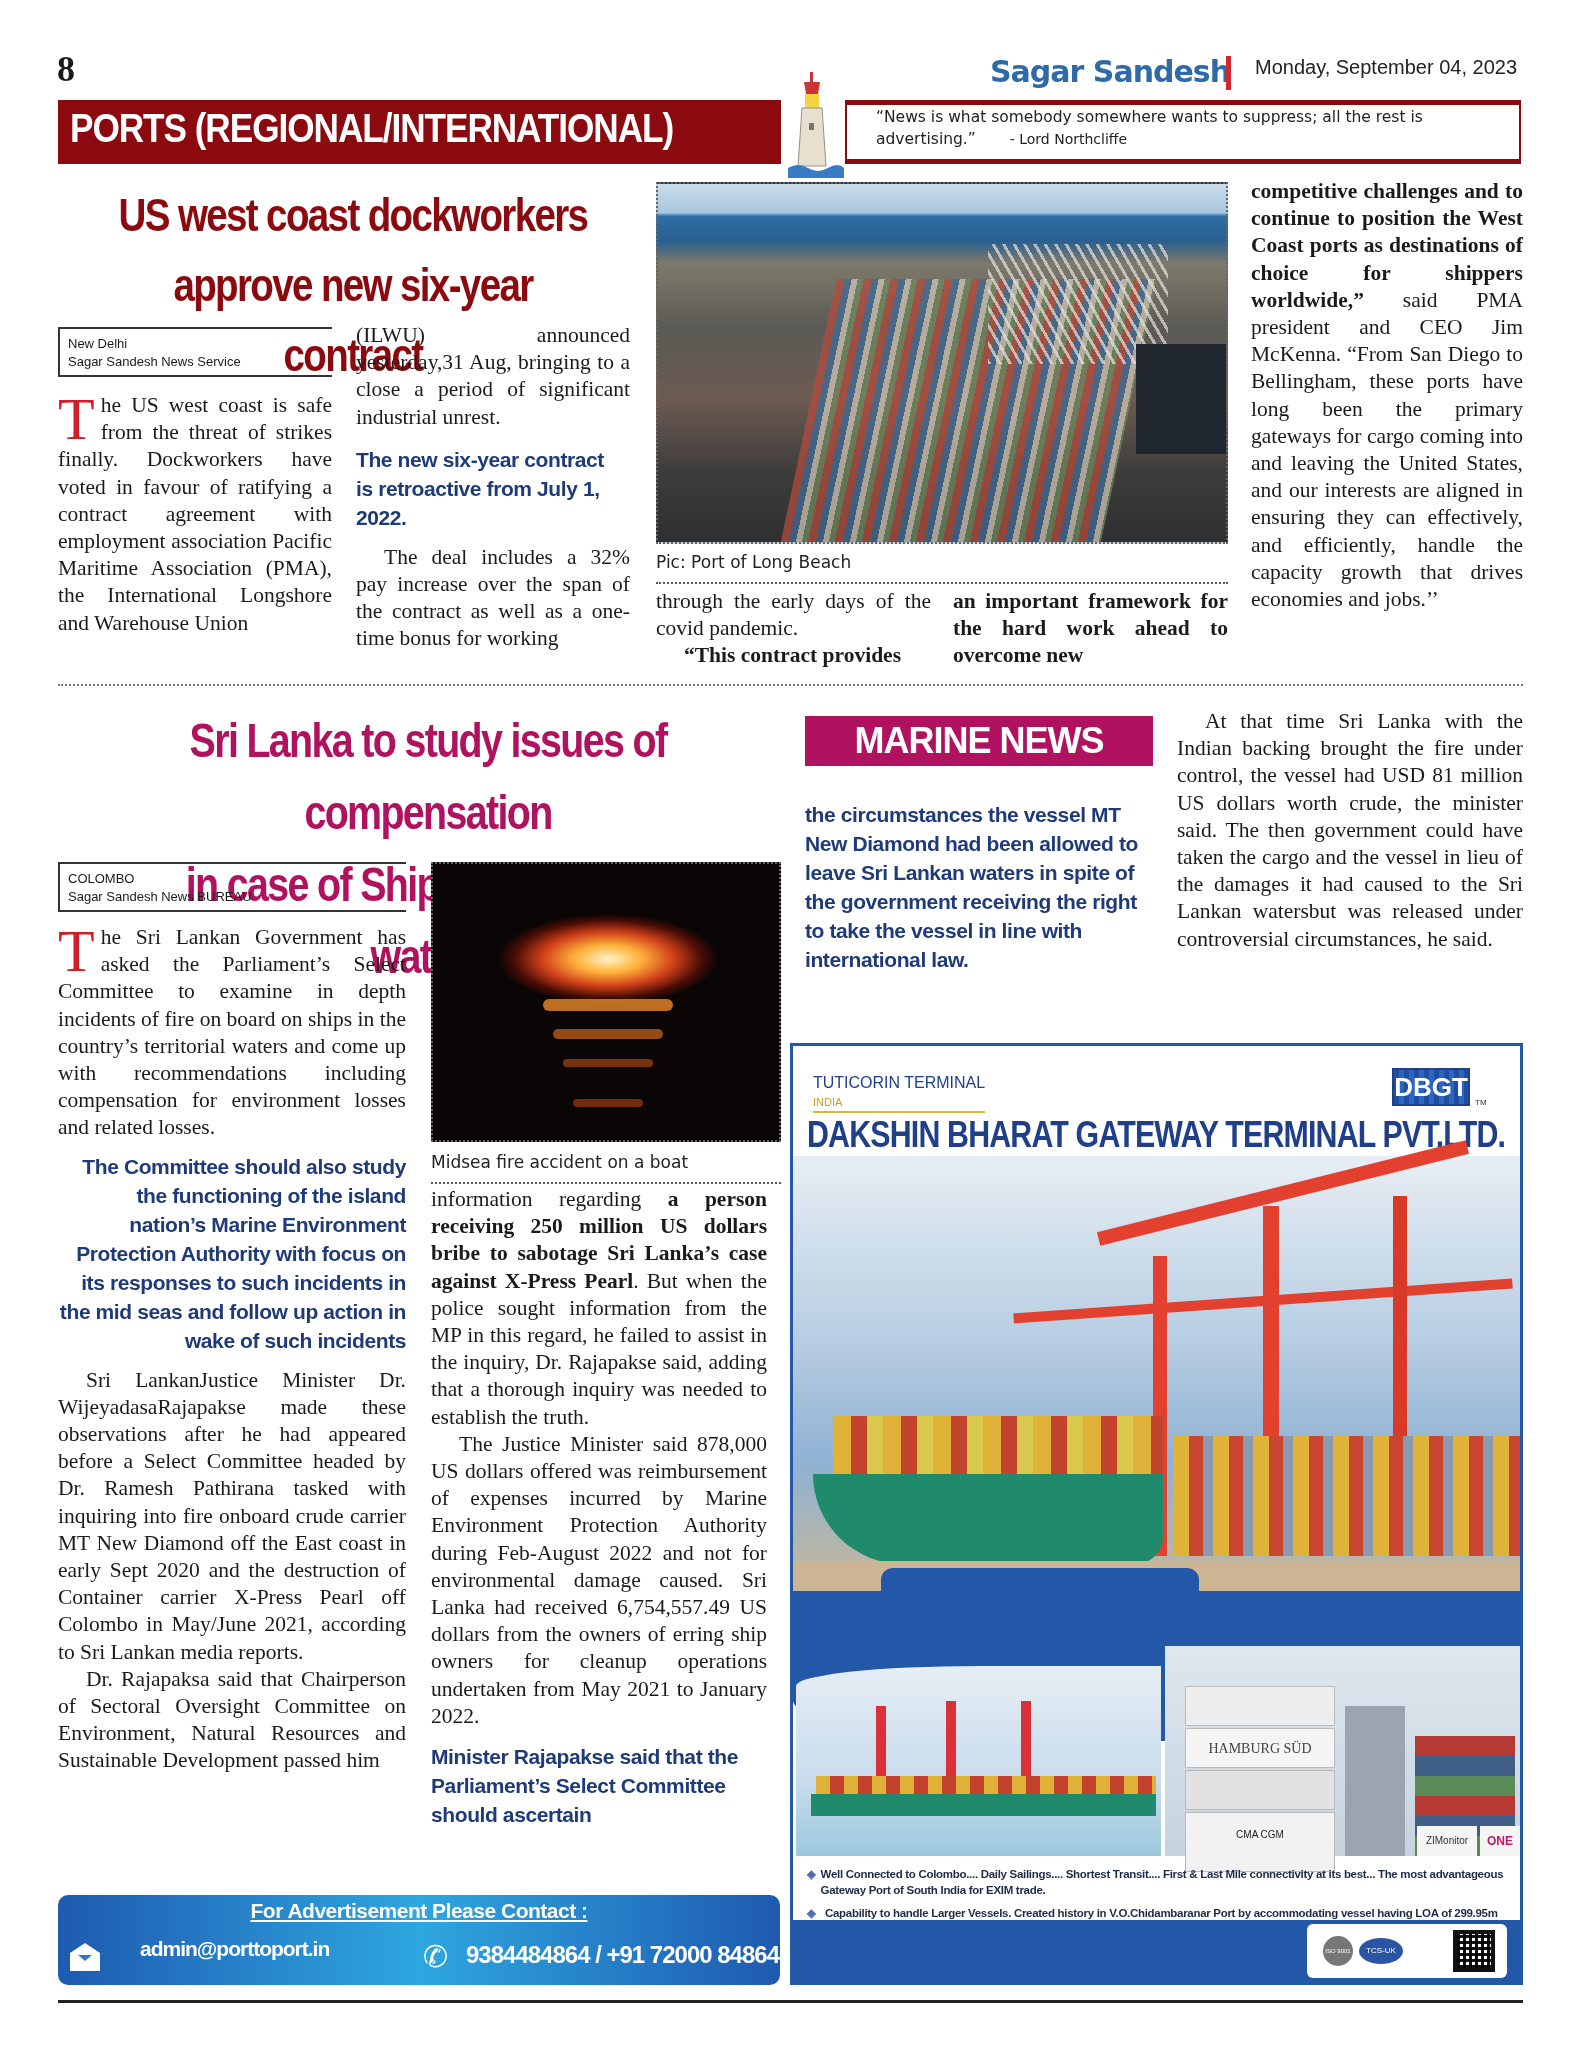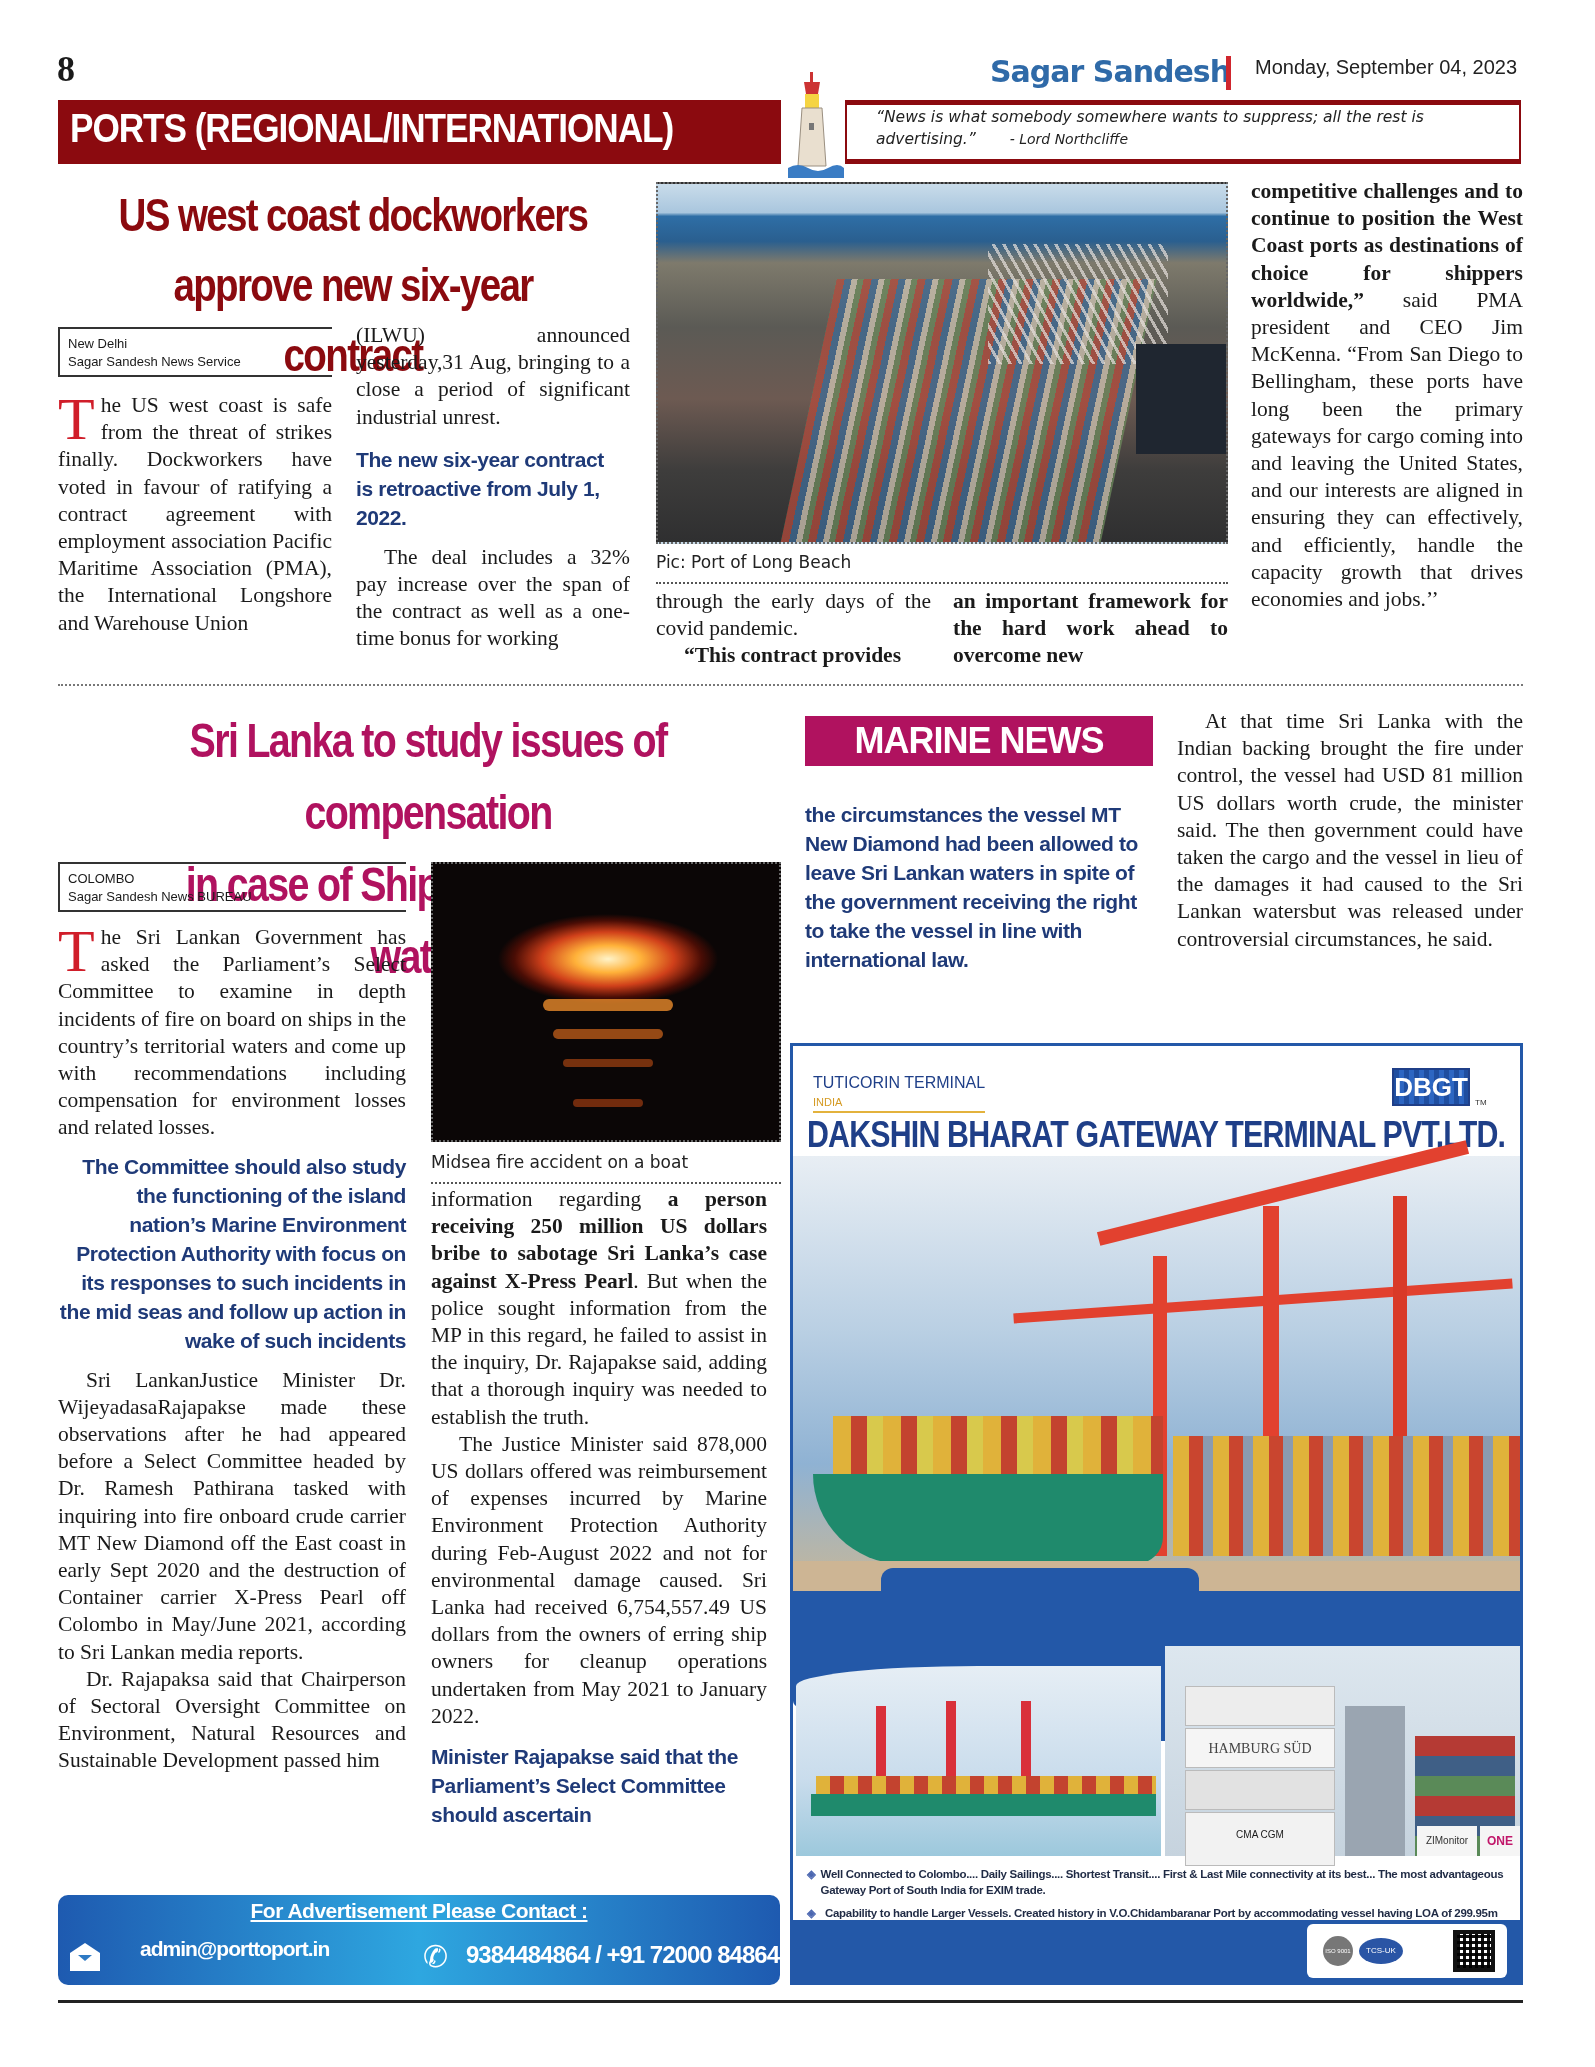--- a/index.html
+++ b/index.html
@@ -35,21 +35,21 @@
     <polygon points="16,14 32,14 30,26 18,26" fill="#c33"></polygon>
     <rect x="17" y="26" width="14" height="14" fill="#f5d442"></rect>
     <polygon points="14,40 34,40 38,98 10,98" fill="#e9dfcf" stroke="#9a8f80"></polygon>
     <rect x="21" y="55" width="5" height="7" fill="#777"></rect>
     <path d="M0 100 Q10 94 20 100 T40 100 T56 100 L56 110 L0 110 Z" fill="#3a7cc4"></path>
   </svg>
 </div>
 
 <div class="abs" style="left:845px; top:100px; width:676px; height:64px; background:#8b0a0f;"></div>
 <div class="abs" style="left:847px; top:105px; width:672px; height:54px; background:#fff;"></div>
-<div class="abs" style="left:876px; top:106px; width:640px; font-family:'DejaVu Sans',sans-serif; font-style:italic; font-size:15.5px; line-height:22px; color:#222;">
+<div class="abs" style="left:876px; top:106px; width:640px; font-family:'DejaVu Sans',sans-serif; font-size:15.5px; line-height:22px; color:#222;">
   <span>“News is what somebody somewhere wants to suppress; all the rest is advertising.”</span>
   <span style="display:inline-block; width:24px;"></span>
   <span style="font-size:14px;">- Lord Northcliffe</span>
 </div>
 
 <div class="abs cond" style="left:58px; top:180px; width:590px; text-align:center; color:#8b0a0f; font-size:47px; line-height:70px; letter-spacing:-2px;">
   <div style="transform:scaleX(0.82);">US west coast dockworkers</div>
   <div style="transform:scaleX(0.82);">approve new six-year contract</div>
 </div>
 
@@ -177,21 +177,21 @@
     <div style="position:absolute; left:225px; top:35px; width:10px; height:85px; background:#d9303a;"></div>
     <div style="position:absolute; left:20px; top:110px; width:340px; height:20px; background:repeating-linear-gradient(90deg,#e0b23a 0 14px,#c3432f 14px 28px);"></div>
     <div style="position:absolute; left:15px; top:128px; width:345px; height:22px; background:#1f8a6c;"></div>
   </div>
   <div style="position:absolute; left:372px; top:600px; width:358px; height:210px; background:linear-gradient(180deg,#dde7ef 0%,#c6d3de 100%);">
     <div style="position:absolute; left:20px; top:40px; width:150px; height:40px; background:#ededed; border:1px solid #bbb;"></div>
     <div style="position:absolute; left:20px; top:82px; width:150px; height:40px; background:#f5f5f5; border:1px solid #bbb;">
       <span style="font-family:'Liberation Serif',serif; font-size:14px; color:#444; display:block; text-align:center; line-height:40px;">HAMBURG SÜD</span>
     </div>
     <div style="position:absolute; left:20px; top:124px; width:150px; height:40px; background:#e2e2e2; border:1px solid #bbb;"></div>
-    <div style="position:absolute; left:20px; top:166px; width:150px; height:54px; background:#f2f2f2; border:1px solid #bbb;">
+    <div style="position:absolute; left:20px; top:166px; width:150px; height:60px; background:#f2f2f2; border:1px solid #bbb;">
       <span style="font-family:'Liberation Sans',sans-serif; font-size:10px; display:block; text-align:center; line-height:44px;">CMA CGM</span>
     </div>
     <div style="position:absolute; left:180px; top:60px; width:60px; height:150px; background:#9aa5b1;"></div>
     <div style="position:absolute; left:250px; top:90px; width:100px; height:120px; background:repeating-linear-gradient(180deg,#b53a34 0 20px,#3f5f86 20px 40px,#5a8a58 40px 60px);"></div>
     <div style="position:absolute; left:252px; top:180px; width:60px; height:30px; background:#f5f5f5;">
       <span style="font-family:'Liberation Sans',sans-serif; font-size:10px; display:block; text-align:center; line-height:30px; color:#333;">ZIMonitor</span>
     </div>
     <div style="position:absolute; left:315px; top:180px; width:40px; height:30px; background:#f5f5f5;">
       <span style="font-family:'Liberation Sans',sans-serif; font-weight:bold; font-size:12px; display:block; text-align:center; line-height:30px; color:#c1176a;">ONE</span>
     </div>

